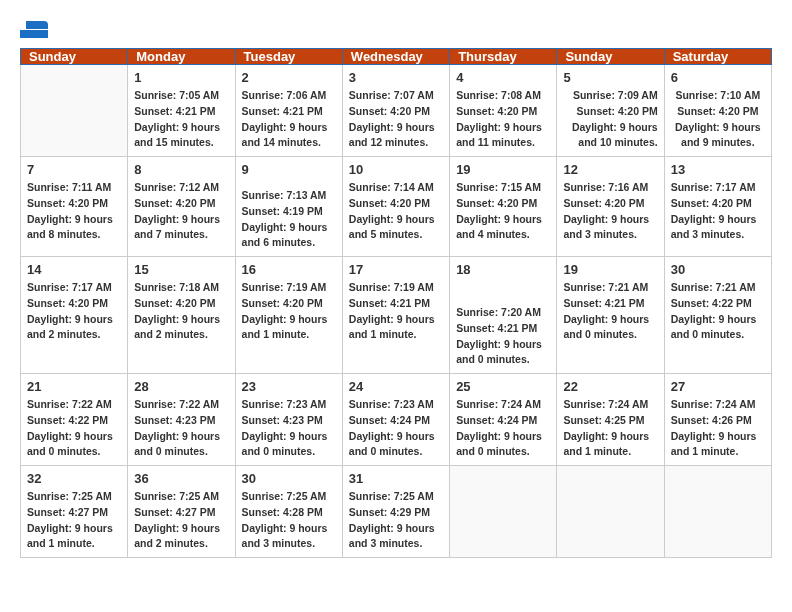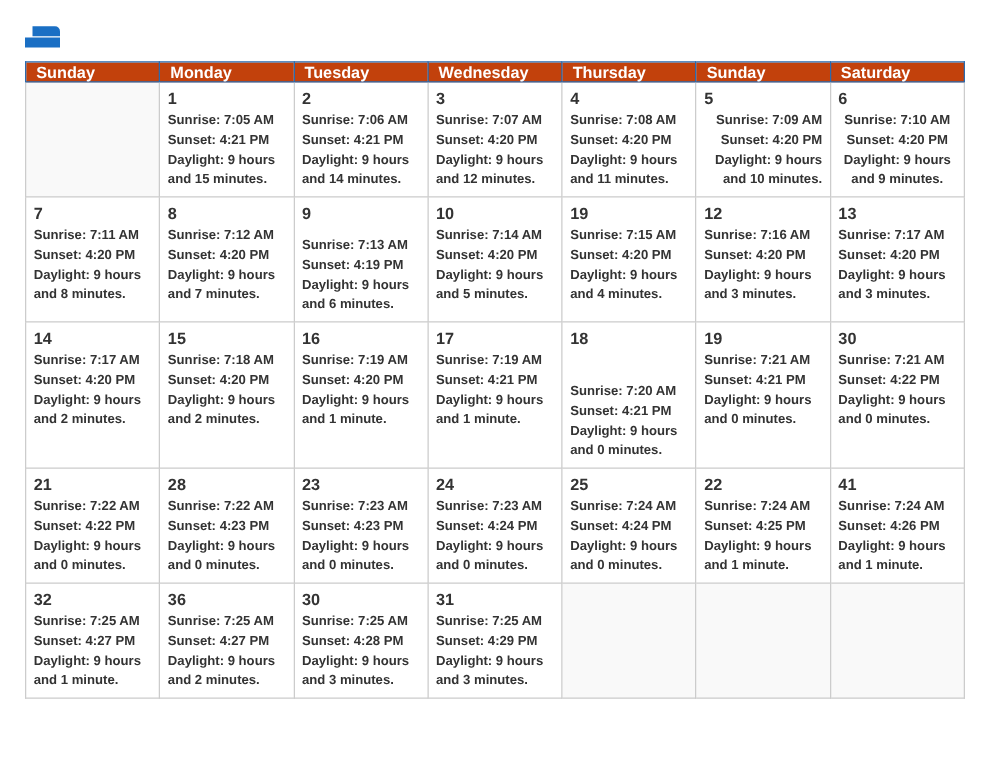--- a/index.html
+++ b/index.html
@@ -322,21 +322,21 @@
 and 0 minutes.</div>
           </td>
           <td>
             <span class="day-number">22</span>
             <div class="day-info" style="white-space: pre-line;">Sunrise: 7:24 AM
 Sunset: 4:25 PM
 Daylight: 9 hours
 and 1 minute.</div>
           </td>
           <td>
-            <span class="day-number">41</span>
+            <span class="day-number">27</span>
             <div class="day-info" style="white-space: pre-line;">Sunrise: 7:24 AM
 Sunset: 4:26 PM
 Daylight: 9 hours
 and 1 minute.</div>
           </td>
         </tr>
         <tr>
           <td>
             <span class="day-number">32</span>
             <div class="day-info" style="white-space: pre-line;">Sunrise: 7:25 AM

